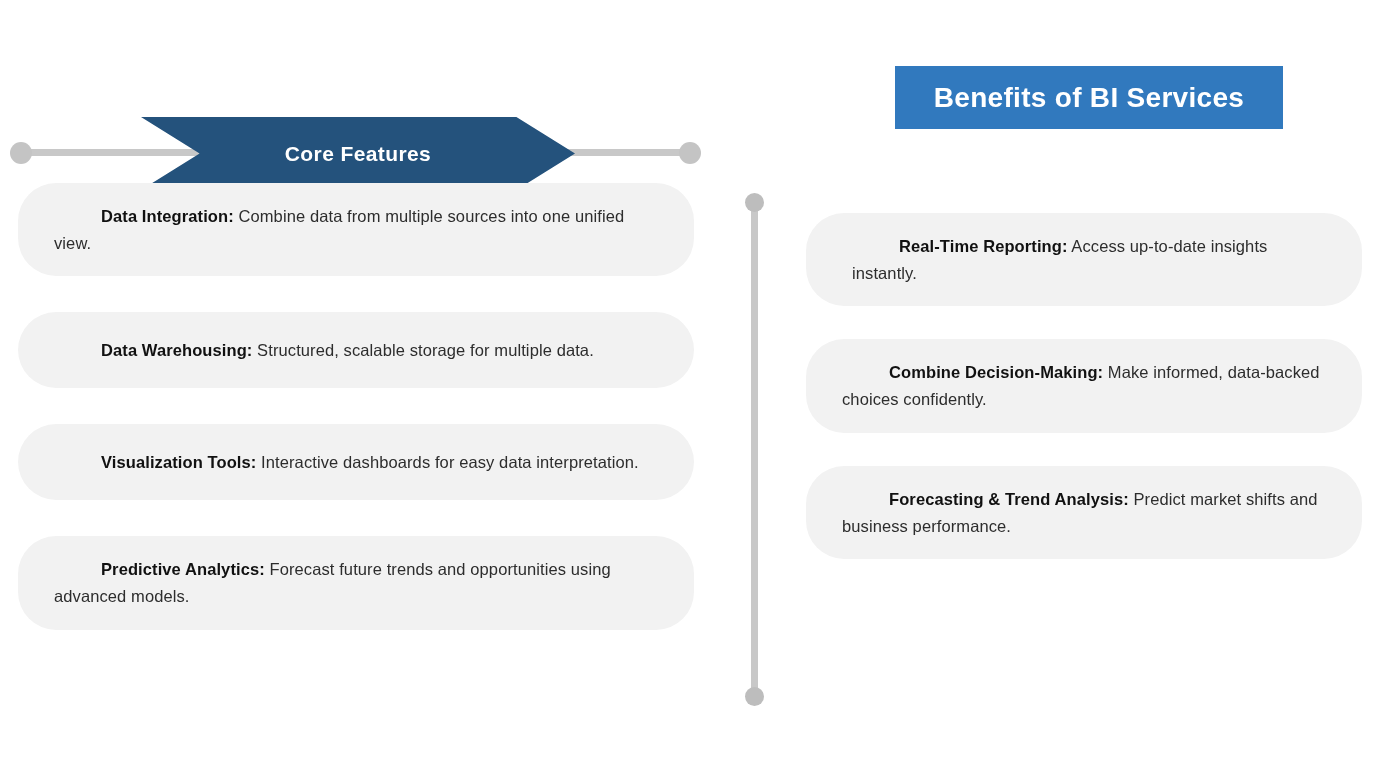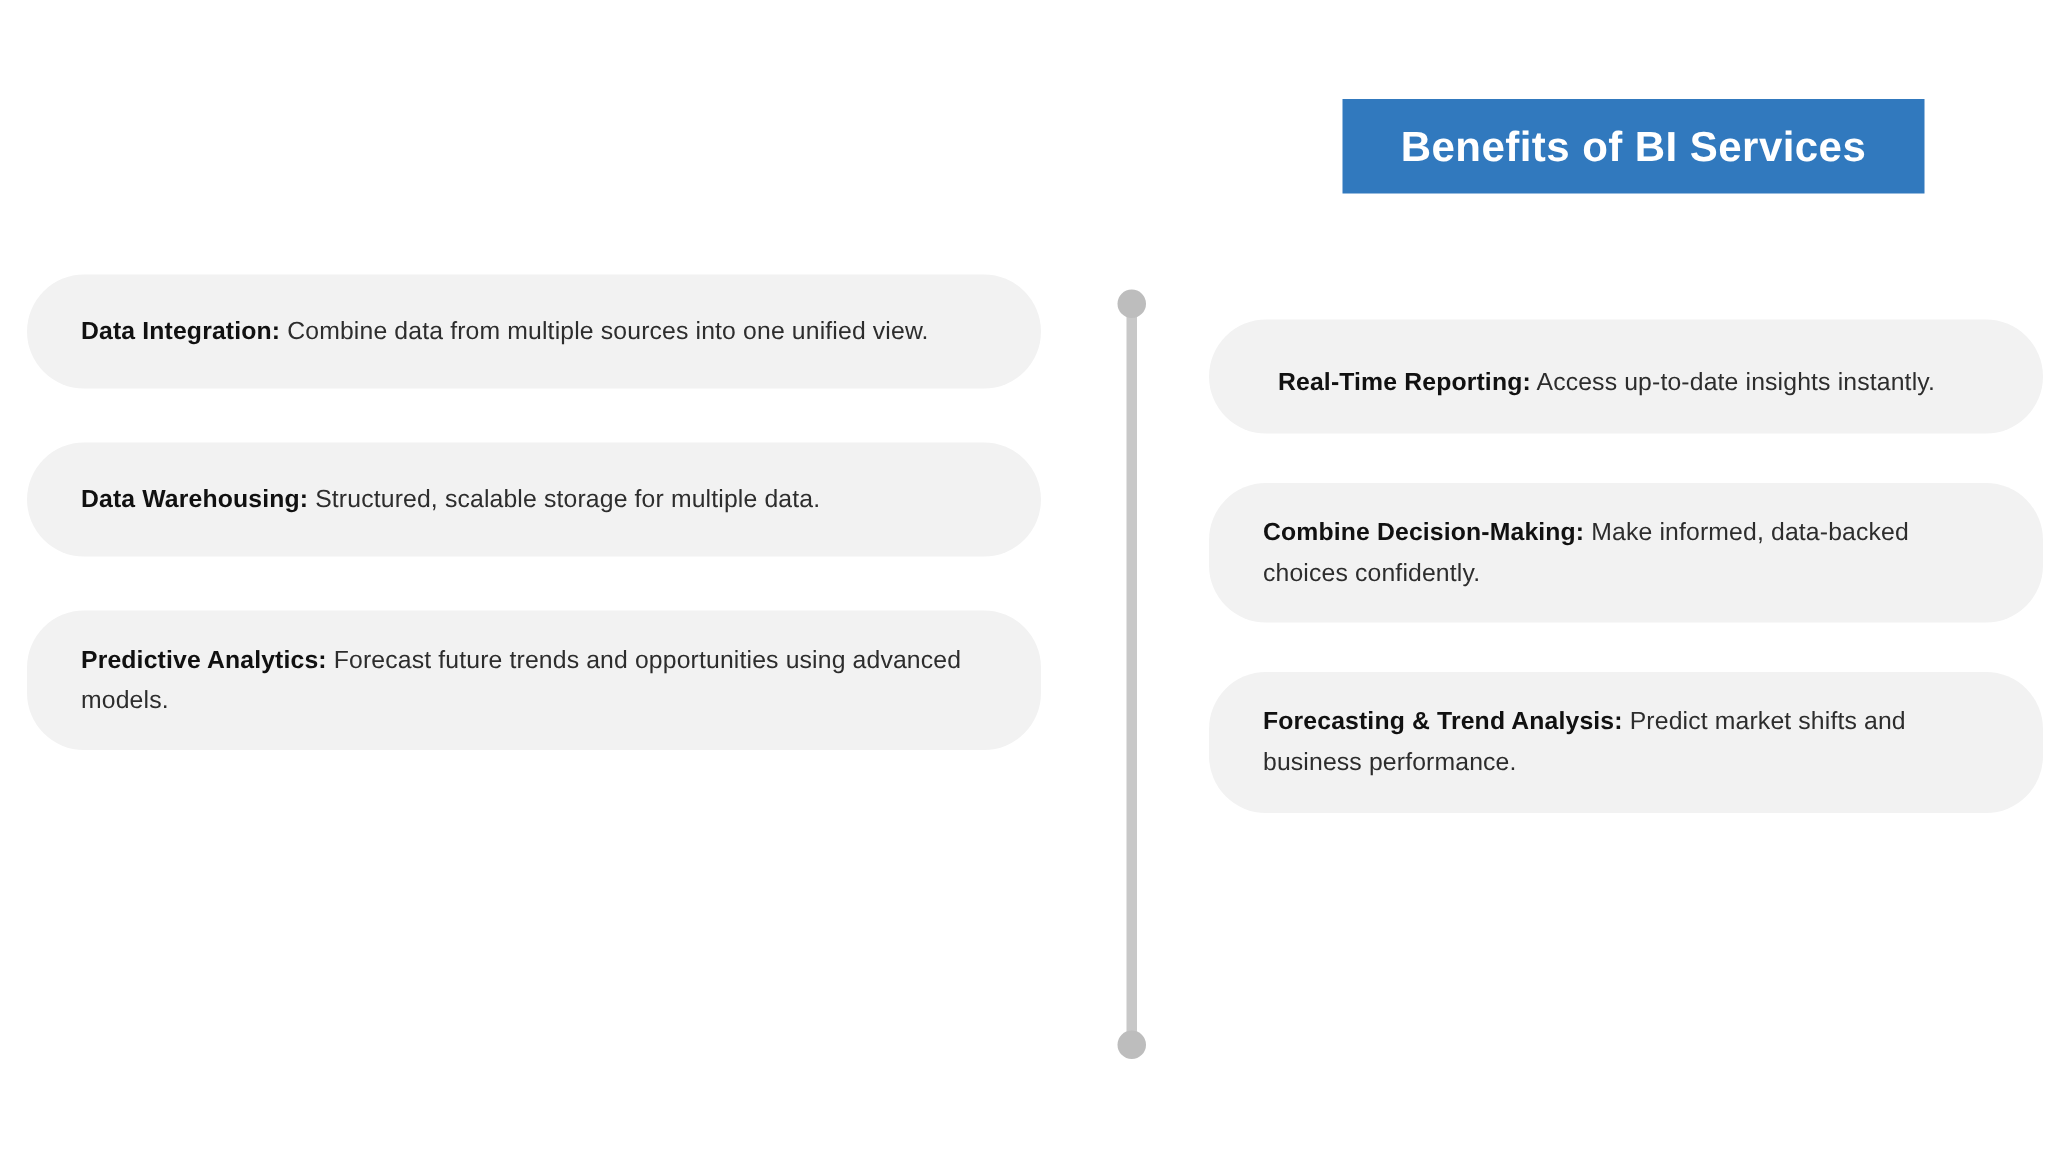--- a/index.html
+++ b/index.html
@@ -129,28 +129,37 @@
 
   .card-text {
     font-size: 16.5px;
     line-height: 1.62;
     color: #2d2d2d;
     letter-spacing: 0.1px;
   }
   .card-text .lead {
     font-weight: bold;
     color: #111111;
+    margin-left: 47px;
   }
   .card.indented { padding-left: 46px; }
 </style>
 </head>
 <body>
 
 <div class="canvas">
 
+  <div class="left-header-group">
+    <div class="track-line"></div>
+    <div class="track-dot left"></div>
+    <div class="track-dot right"></div>
+    <div class="chevron-banner">
+      <span class="banner-text">Core Features</span>
+    </div>
+  </div>
 
   <div class="rect-banner">
     <span class="banner-text">Benefits of BI Services</span>
   </div>
 
   <div class="v-connector"></div>
   <div class="v-dot top"></div>
   <div class="v-dot bottom"></div>
 
   <div class="col col-left">
@@ -160,20 +169,25 @@
         <span class="lead">Data Integration:</span><span> Combine data from multiple sources into one unified view.</span>
       </div>
     </div>
 
     <div class="card">
       <div class="card-text">
         <span class="lead">Data Warehousing:</span><span> Structured, scalable storage for multiple data.</span>
       </div>
     </div>
 
+    <div class="card">
+      <div class="card-text">
+        <span class="lead">Visualization Tools:</span><span> Interactive dashboards for easy data interpretation.</span>
+      </div>
+    </div>
 
     <div class="card">
       <div class="card-text">
         <span class="lead">Predictive Analytics:</span><span> Forecast future trends and opportunities using advanced models.</span>
       </div>
     </div>
 
 
   </div>
 

